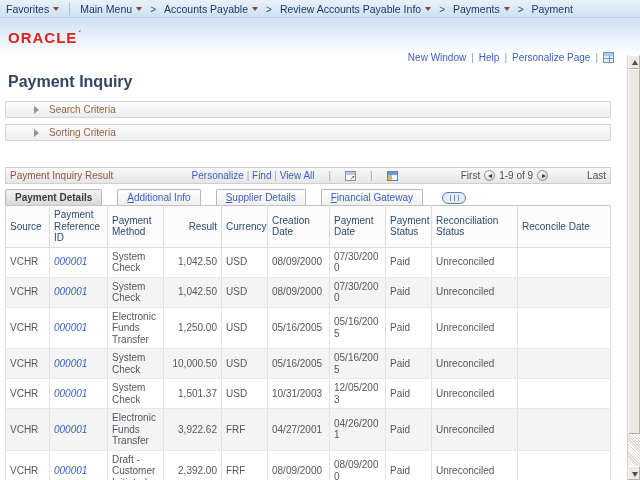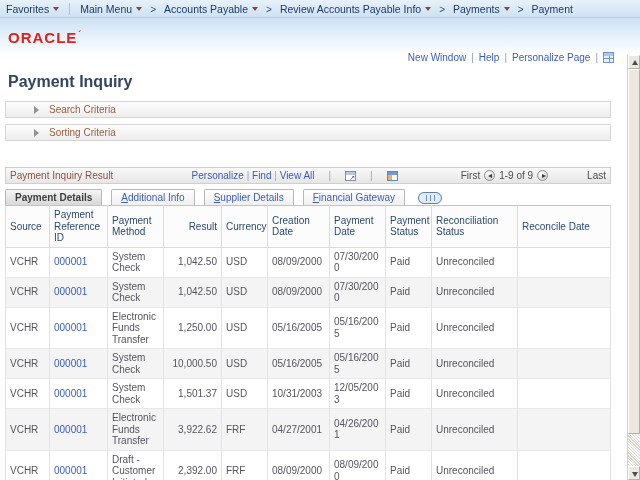--- a/index.html
+++ b/index.html
@@ -63,21 +63,21 @@
   .pager { display:flex; align-items:center; gap:4px; margin-left:14px; font-size:10px; color:#4d4d4d; }
   .circle-btn { width:11px; height:11px; border-radius:50%; border:1px solid #8f8f8f;
     background:radial-gradient(circle at 35% 30%,#ffffff 0%,#d6d6d6 75%); position:relative; cursor:pointer; display:inline-block; }
   .circle-btn::after { content:""; position:absolute; top:3px; width:0; height:0;
     border-top:2.5px solid transparent; border-bottom:2.5px solid transparent; }
   .circle-prev::after { left:3px; border-right:4px solid #3c3c3c; }
   .circle-next::after { left:4px; border-left:4px solid #3c3c3c; }
   .pager-link { color:#4d4d4d; cursor:pointer;margin-left:35px; }
 
   
-  .tab-strip { margin:4px 0 0 5px; display:flex; align-items:flex-end; gap:9px; height:17px; }
+  .tab-strip { margin:4px 0 0 5px; display:flex; align-items:flex-end; gap:15px; height:17px; }
   .tab { border:1px solid #b7b7b7; border-bottom:none; padding:2px 9px 2px; font-size:10px;
     background:linear-gradient(180deg,#fefefe,#f0f0f0); color:#3b5dc0; cursor:pointer;
     display:inline-block; border-radius:2px 2px 0 0; }
   .tab::first-letter { text-decoration:underline; }
   .tab.active { background:linear-gradient(180deg,#f4f4f4,#d8d8d8); color:#3d3d3d; font-weight:bold; }
   .tab.active::first-letter { text-decoration:none; }
   .cols-icon { width:24px; height:12px; border:1px solid #5a7fb5; border-radius:6px; margin:0 0 1px 4px;
     background:repeating-linear-gradient(90deg,transparent 0 3px,#6f94c4 3px 4px) content-box, #e3edf8;
     padding:2px 4px; cursor:pointer; }
 
@@ -93,21 +93,21 @@
   .grid th:nth-child(1), .grid td:nth-child(1) { width:44px; }
   .grid th:nth-child(2), .grid td:nth-child(2) { width:58px; }
   .grid th:nth-child(3), .grid td:nth-child(3) { width:56px; }
   .grid th:nth-child(4), .grid td:nth-child(4) { width:58px; }
   .grid th:nth-child(5), .grid td:nth-child(5) { width:46px; }
   .grid th:nth-child(6), .grid td:nth-child(6) { width:62px;margin-top:24px; }
   .grid th:nth-child(7), .grid td:nth-child(7) { width:56px; }
   .grid th:nth-child(8), .grid td:nth-child(8) { width:46px; }
   .grid th:nth-child(9), .grid td:nth-child(9) { width:86px; }
   .grid th.num, .grid td.num { text-align:right; }
-  .grid td.ref { color:#3b5dc0; cursor:pointer; }
+  .grid td.ref { color:#3b5dc0; cursor:pointer;font-style:italic; }
 
   
   .vscroll { position:absolute; top:55px; right:0; bottom:0; width:13px; display:flex; flex-direction:column;
     background:#e9e6df; border-left:1px solid #d2cfc7; }
   .sbtn { height:14px; background:#ece9e2; border:1px solid #b5b1a8; border-top-color:#fff; border-left-color:#fff;
     position:relative; cursor:pointer; }
   .sbtn::after { content:""; position:absolute; left:3px; width:0; height:0;
     border-left:3px solid transparent; border-right:3px solid transparent; }
   .sbtn.up::after { top:4px; border-bottom:5px solid #4d4d4d; }
   .sbtn.down::after { top:5px; border-top:5px solid #4d4d4d; }

